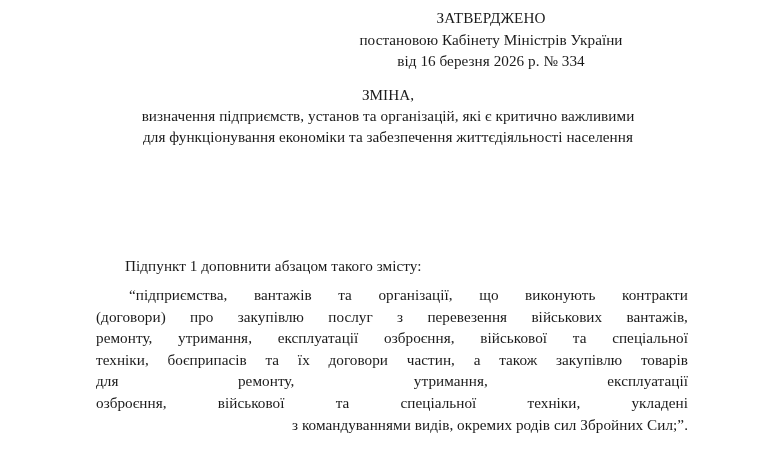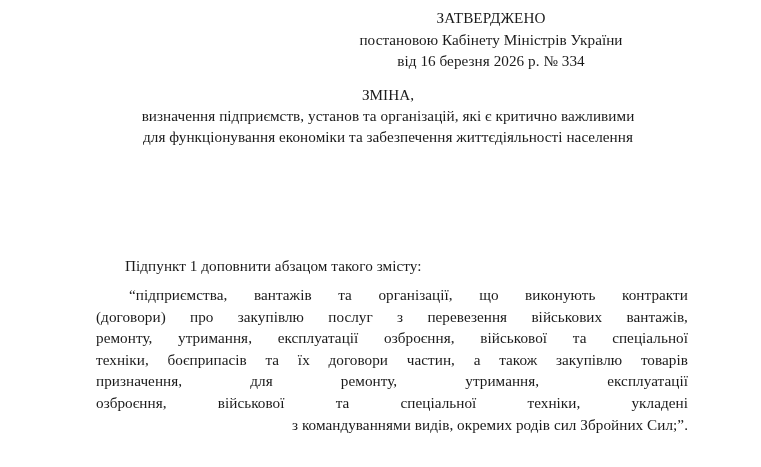--- a/index.html
+++ b/index.html
@@ -170,21 +170,20 @@
           <span>договори</span>
           <span>частин,</span>
           <span>а</span>
           <span>також</span>
           <span>закупівлю</span>
           <span>товарів</span>
         </div>
       </div>
       <div class="body-line">
         <div class="just">
-          <span>призначення,</span>
           <span>для</span>
           <span>ремонту,</span>
           <span>утримання,</span>
           <span>експлуатації</span>
         </div>
       </div>
       <div class="body-line">
         <div class="just">
           <span>озброєння,</span>
           <span>військової</span>

